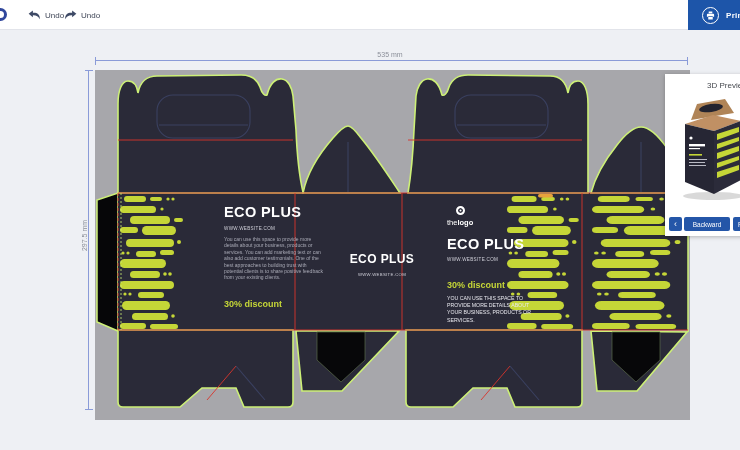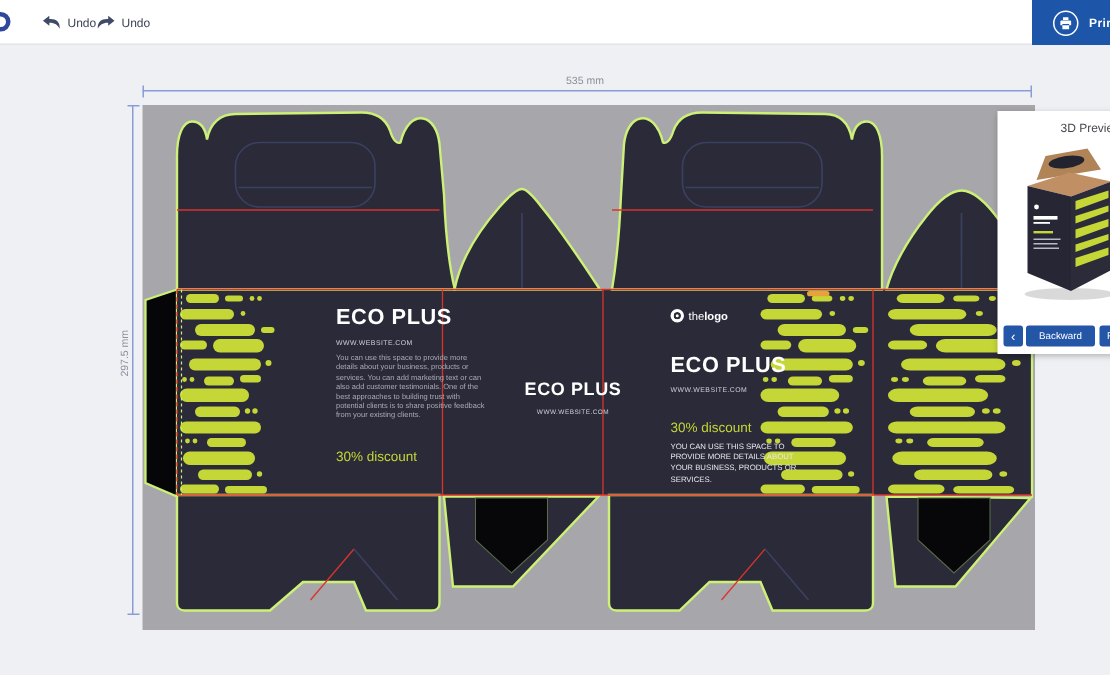--- a/index.html
+++ b/index.html
@@ -41,29 +41,29 @@
   
   .canvas { position:absolute; left:95px; top:70px; width:595px; height:350px;
             background:#a7a7ab; z-index:1; }
   .die-svg { position:absolute; left:0; top:0; }
 
   
   .dz { position:absolute; z-index:10;margin-left:32px; }
   .t-title { color:#fff; font-weight:bold; letter-spacing:.4px; }
   .t-site  { color:#cfcfd8; letter-spacing:.3px; }
   .t-body  { color:#a9aab6; }
-  .t-disc  { color:#c5d637; font-weight:normal;text-align:right; }
+  .t-disc  { color:#c5d637; font-weight:bold;text-align:right; }
   #p1-title { left:192px; top:204px; font-size:14.5px; }
   #p1-site  { left:192px; top:226px; font-size:4.6px; }
   #p1-body  { left:192px; top:236px; width:100px; font-size:5px; line-height:6.4px; }
   #p1-disc  { left:192px; top:299px; font-size:9px; }
   #p2-wrap  { left:302px; top:252px; width:96px; text-align:center; }
   #p2-wrap .t-title { font-size:12px; }
   #p2-wrap .t-site  { font-size:4.3px; margin-top:6px; }
-  #p3-logo  { left:415px; top:206px; display:flex; align-items:center; gap:3px; color:#fff; }
+  #p3-logo  { left:415px; top:206px; display:flex; align-items:center; gap:3px; color:#fff;flex-direction:column; }
   #p3-logo .dot { width:9px; height:9px; border-radius:50%; background:#fff;
                   border:2px solid #fff; box-shadow:inset 0 0 0 1.5px #2a2a38; }
   #p3-logo .lg { font-size:7.5px; }
   #p3-logo .lg b { font-weight:bold; }
   #p3-title { left:415px; top:236px; font-size:14.5px; }
   #p3-site  { left:415px; top:257px; font-size:4.6px; }
   #p3-disc  { left:415px; top:280px; font-size:9px; }
   #p3-body  { left:415px; top:295px; width:98px; font-size:5.2px; line-height:7.2px; color:#e8e8ee; }
 
   

